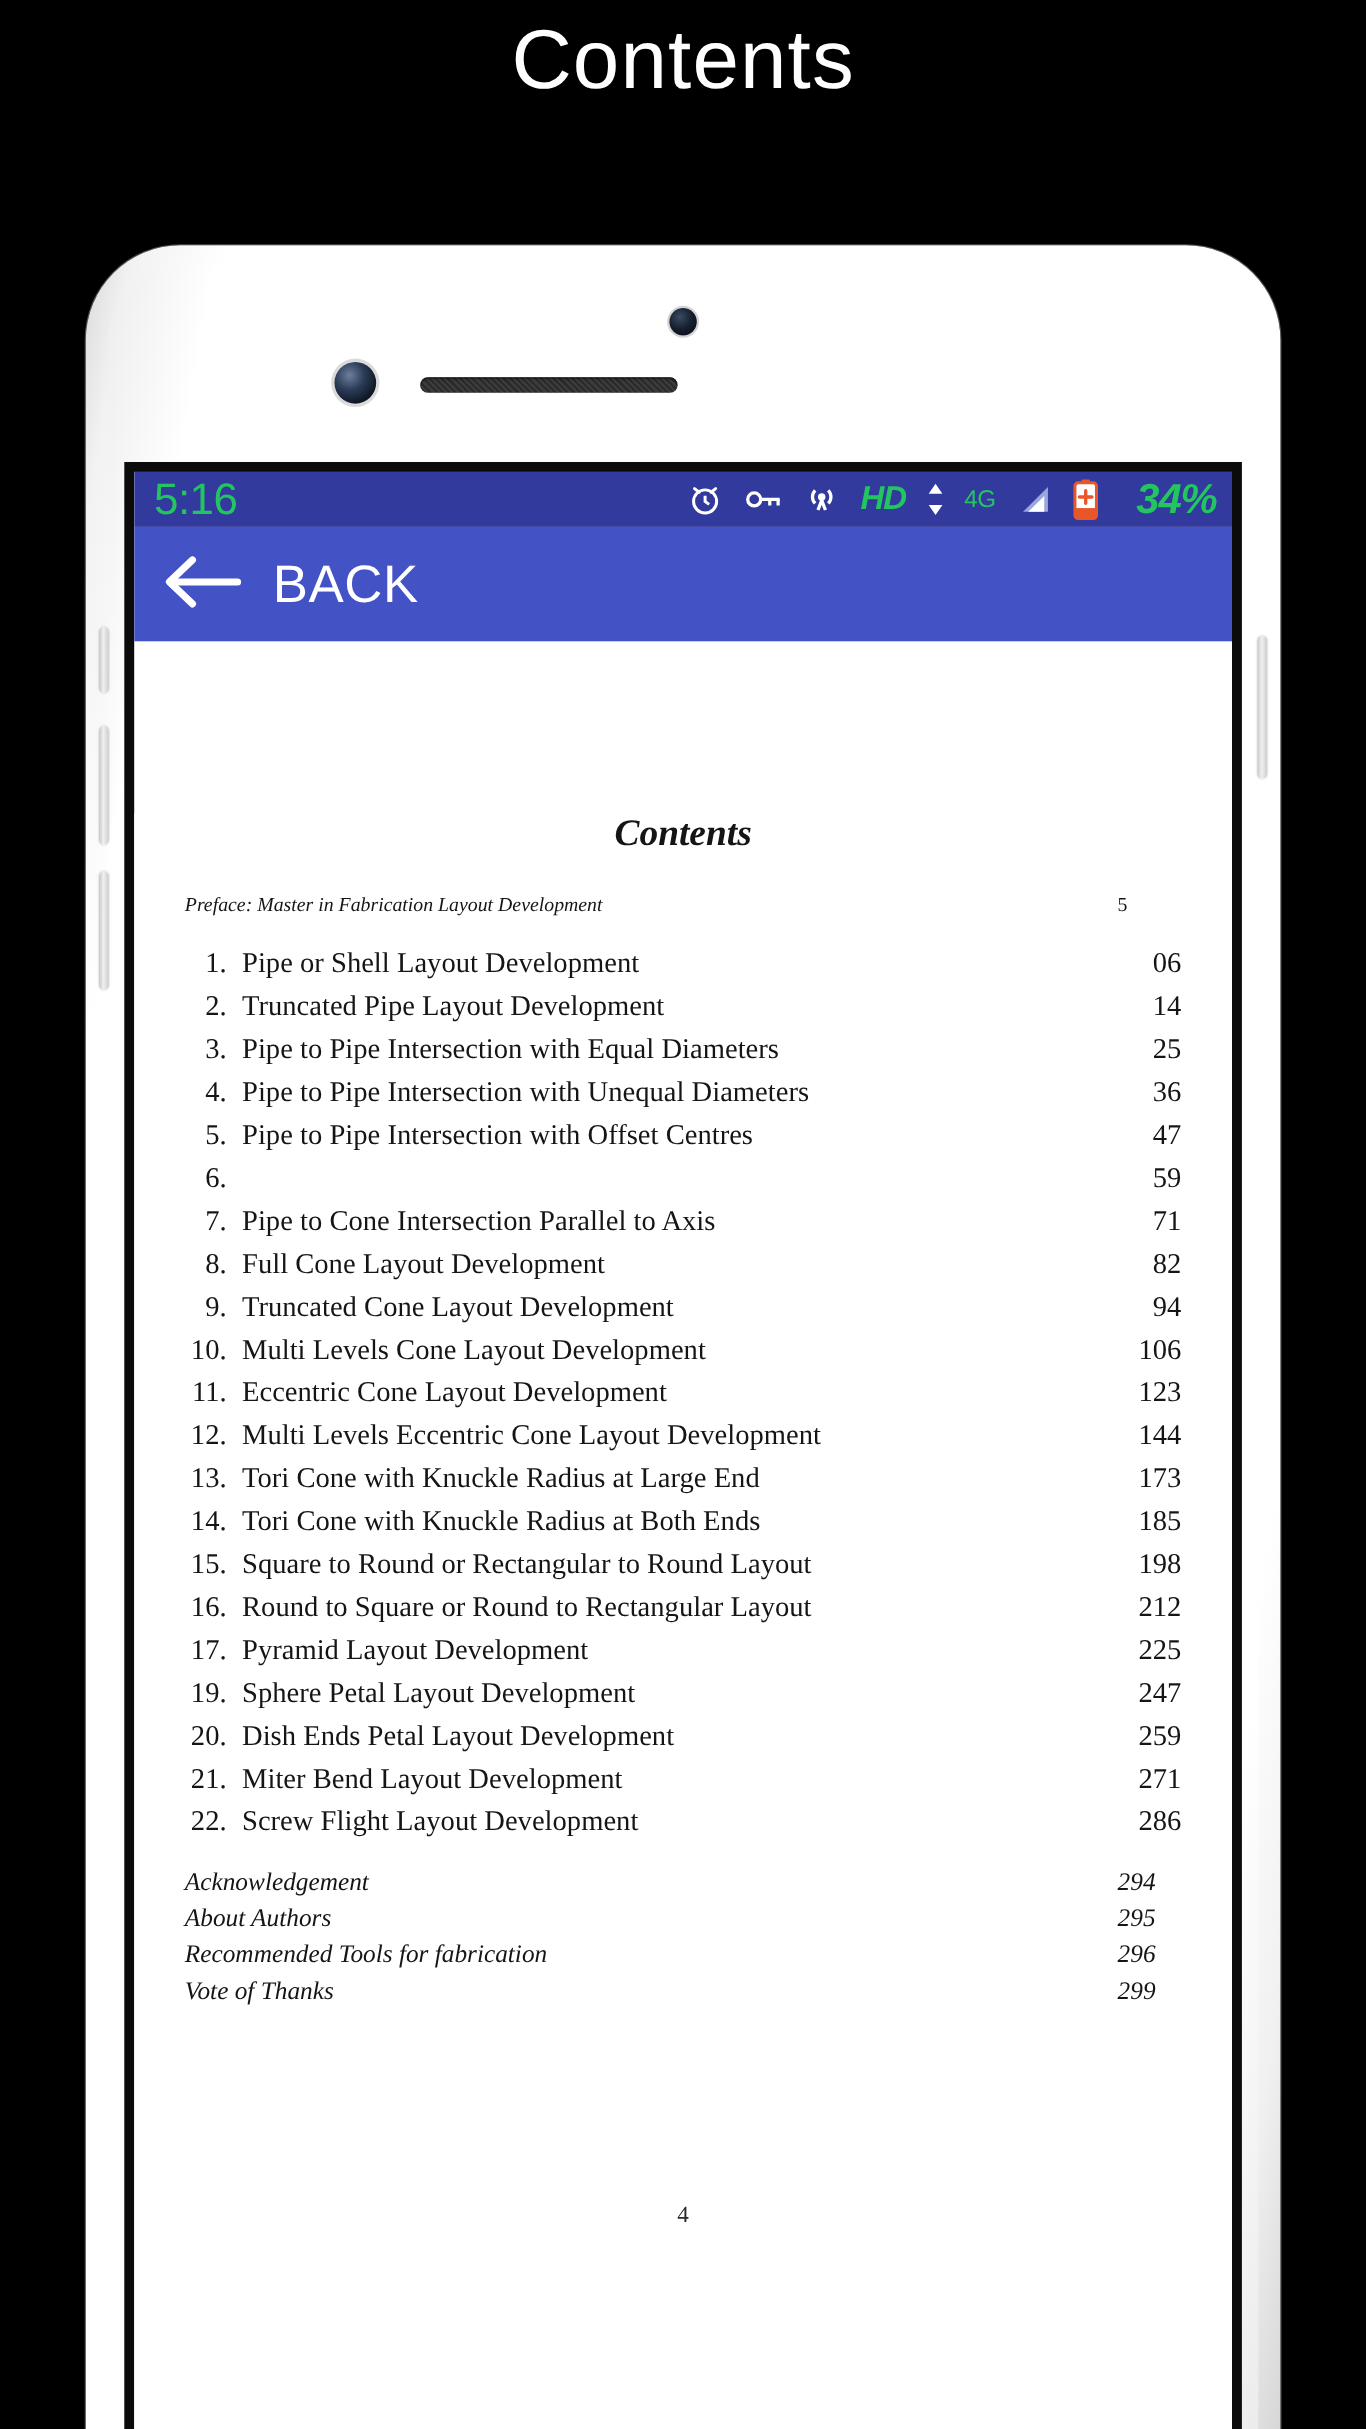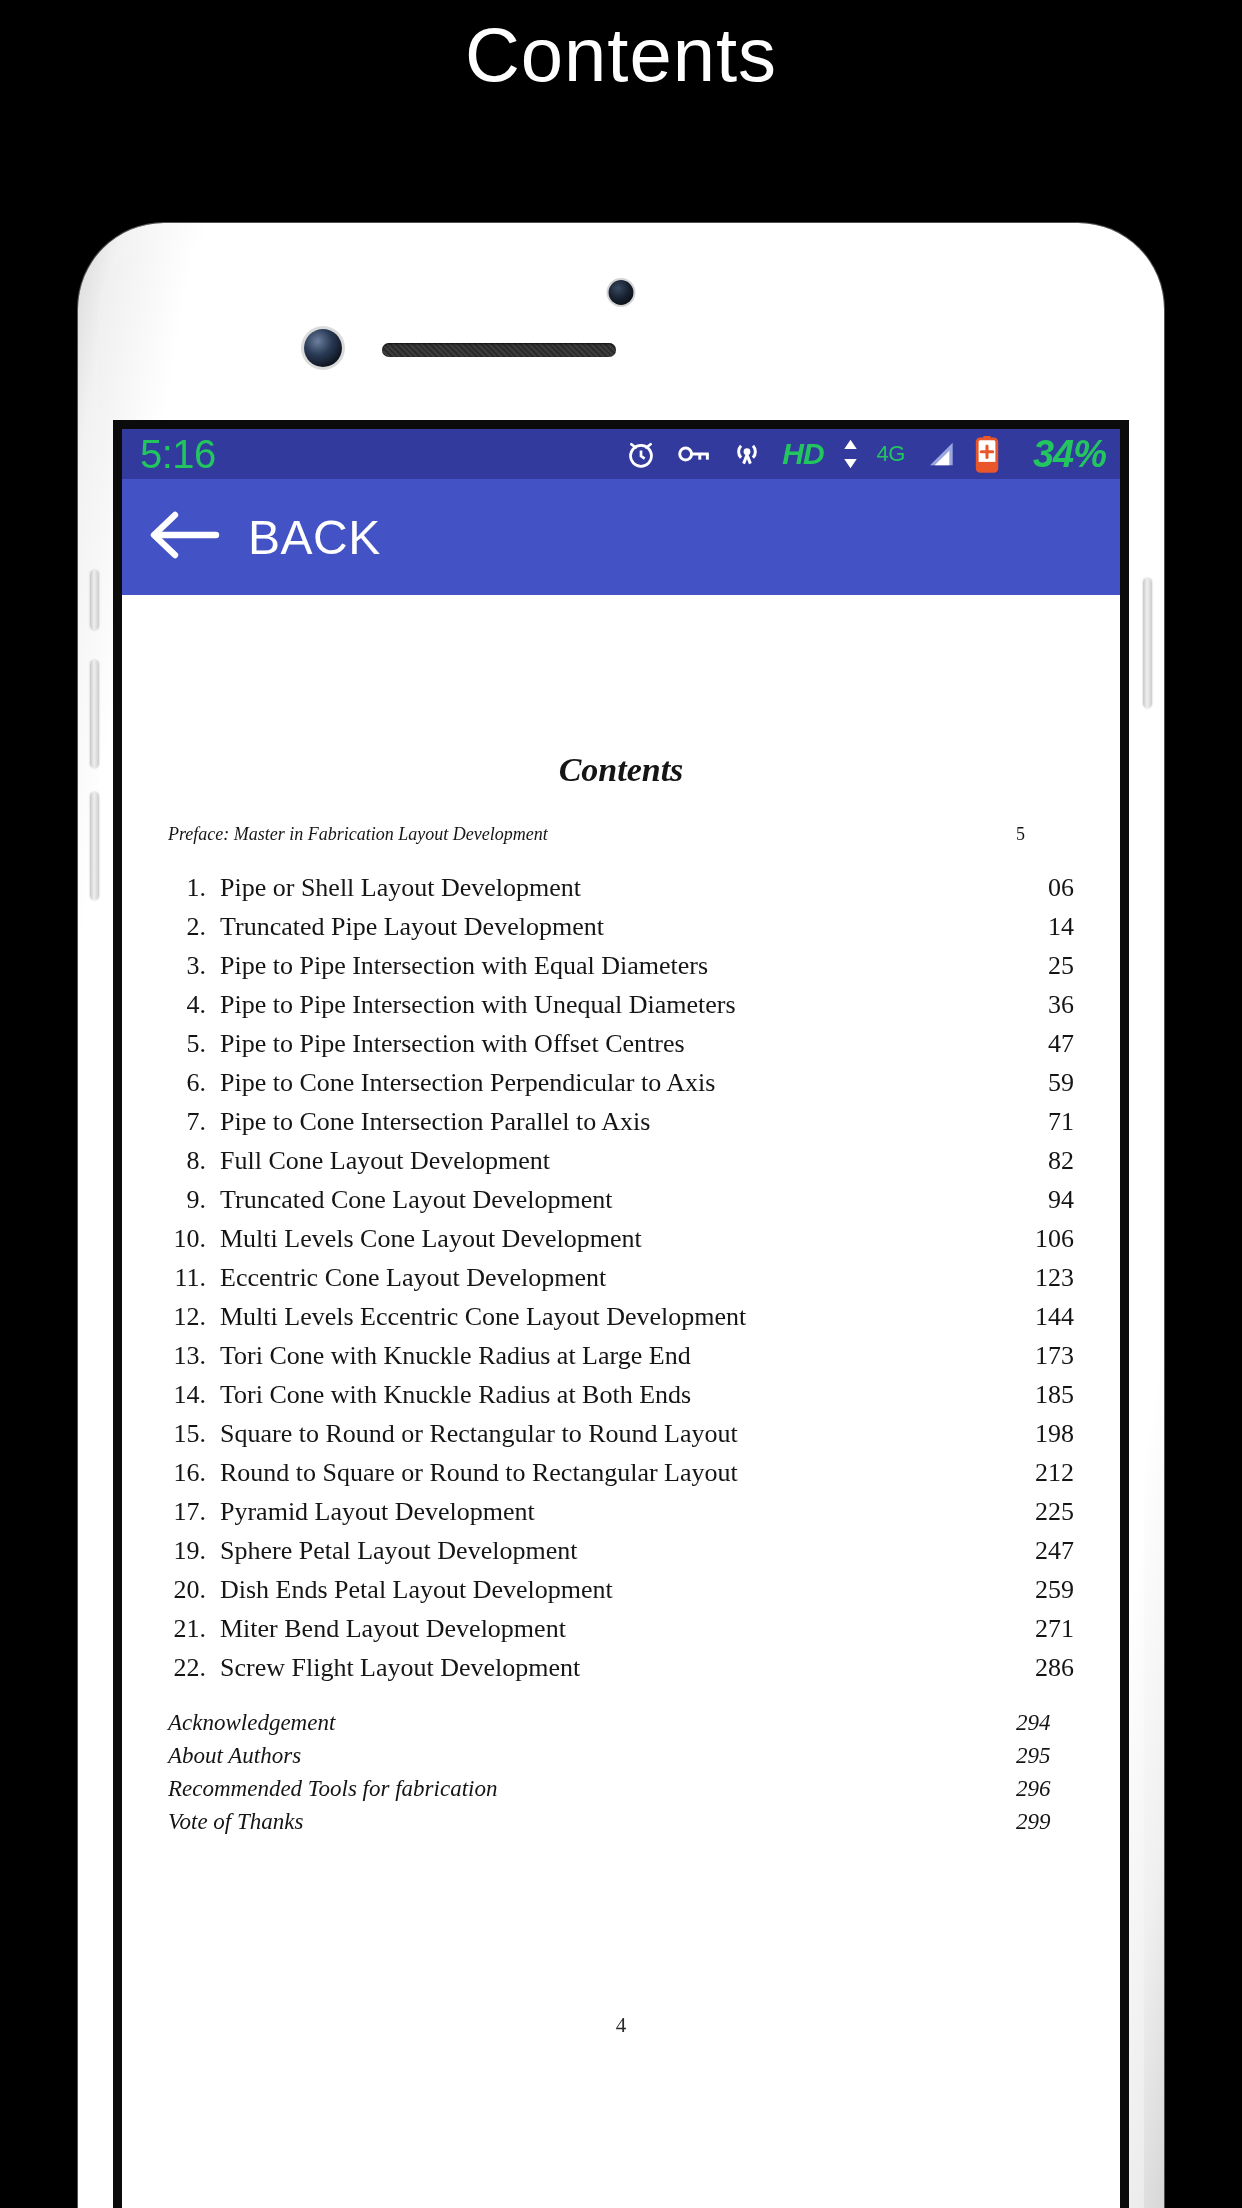--- a/index.html
+++ b/index.html
@@ -127,21 +127,21 @@
   }
   .net-text{
     font-size:22px; font-weight:500; letter-spacing:-.5px;
   }
   #battery-percent{
     font-size:38px; font-weight:700; letter-spacing:-1px; margin-left:16px;font-style:italic;
   }
 
   
   #app-bar{
-    height:116px;
+    height:104px;
     background:#4352c4;
     display:flex; align-items:center;
     padding-left:26px;
     gap:28px;
   }
   #back-label{
     color:#ffffff;
     font-size:48px;
     font-weight:400;
     letter-spacing:.5px;
@@ -348,21 +348,20 @@
               <span class="c-page">36</span>
             </li>
             <li>
               <span class="c-num">5.</span>
               <span class="c-title">Pipe to Pipe Intersection with Offset Centres</span>
               <span class="c-spacer"></span>
               <span class="c-page">47</span>
             </li>
             <li>
               <span class="c-num">6.</span>
-              <span class="c-title">Pipe to Cone Intersection Perpendicular to Axis</span>
               <span class="c-spacer"></span>
               <span class="c-page">59</span>
             </li>
             <li>
               <span class="c-num">7.</span>
               <span class="c-title">Pipe to Cone Intersection Parallel to Axis</span>
               <span class="c-spacer"></span>
               <span class="c-page">71</span>
             </li>
             <li>

